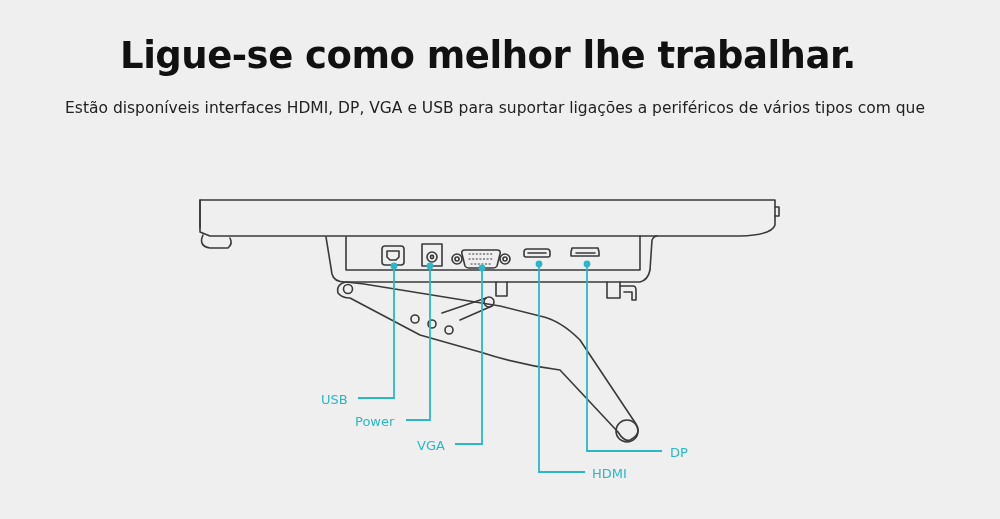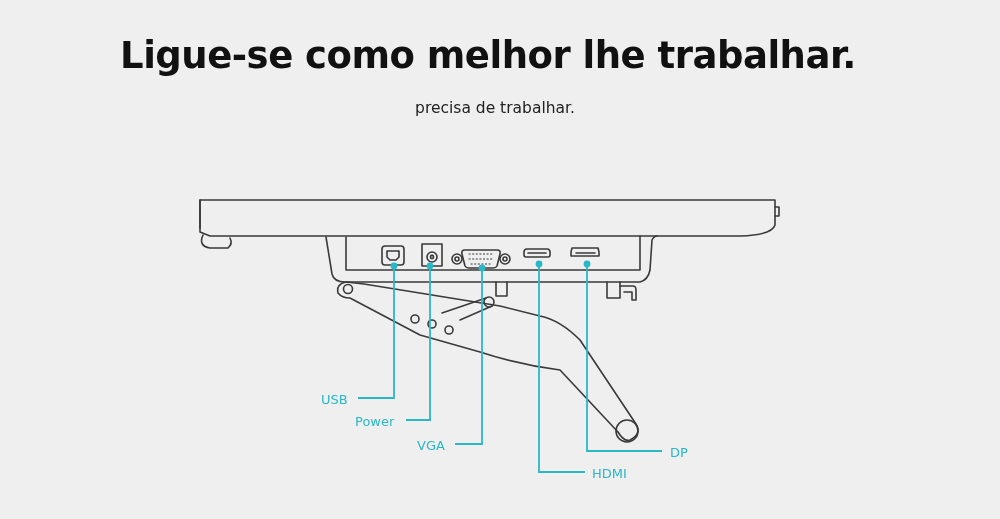--- a/index.html
+++ b/index.html
@@ -7,21 +7,21 @@
   .title { position:absolute; left:0; top:34px; width:976px; text-align:center; font-size:37px; font-weight:bold; color:#111; letter-spacing:-0.5px; font-family:"DejaVu Sans", sans-serif; }
   .subtitle { position:absolute; left:40px; top:97px; width:910px; text-align:center; font-size:15.5px; line-height:22px; color:#222; font-family:"DejaVu Sans", sans-serif; }
   svg.diagram { position:absolute; left:0; top:0; }
   .lbl { font-family:"DejaVu Sans", sans-serif; font-size:13px; fill:#2ab8c6; }
 </style>
 </head>
 <body>
 
 <div class="title">Ligue-se como melhor lhe trabalhar.</div>
 <div class="subtitle">
-  <div>precisa de trabalhar.</div>
+  <div>Estão disponíveis interfaces HDMI, DP, VGA e USB para suportar ligações a periféricos de vários tipos com que</div>
 </div>
 
 <svg class="diagram" width="1000" height="519" viewBox="0 0 1000 519">
   <g fill="none" stroke="#3a3a3a" stroke-width="1.6" stroke-linejoin="round" stroke-linecap="round">
 
     <g>
       <path d="M200 200 L775 200 L775 225 Q772 235 740 236 L210 236 L200 232 Z"></path>
       <path d="M775 207 L779 207 L779 216 L775 216"></path>
       <path d="M200 228 L200 200"></path>
 

